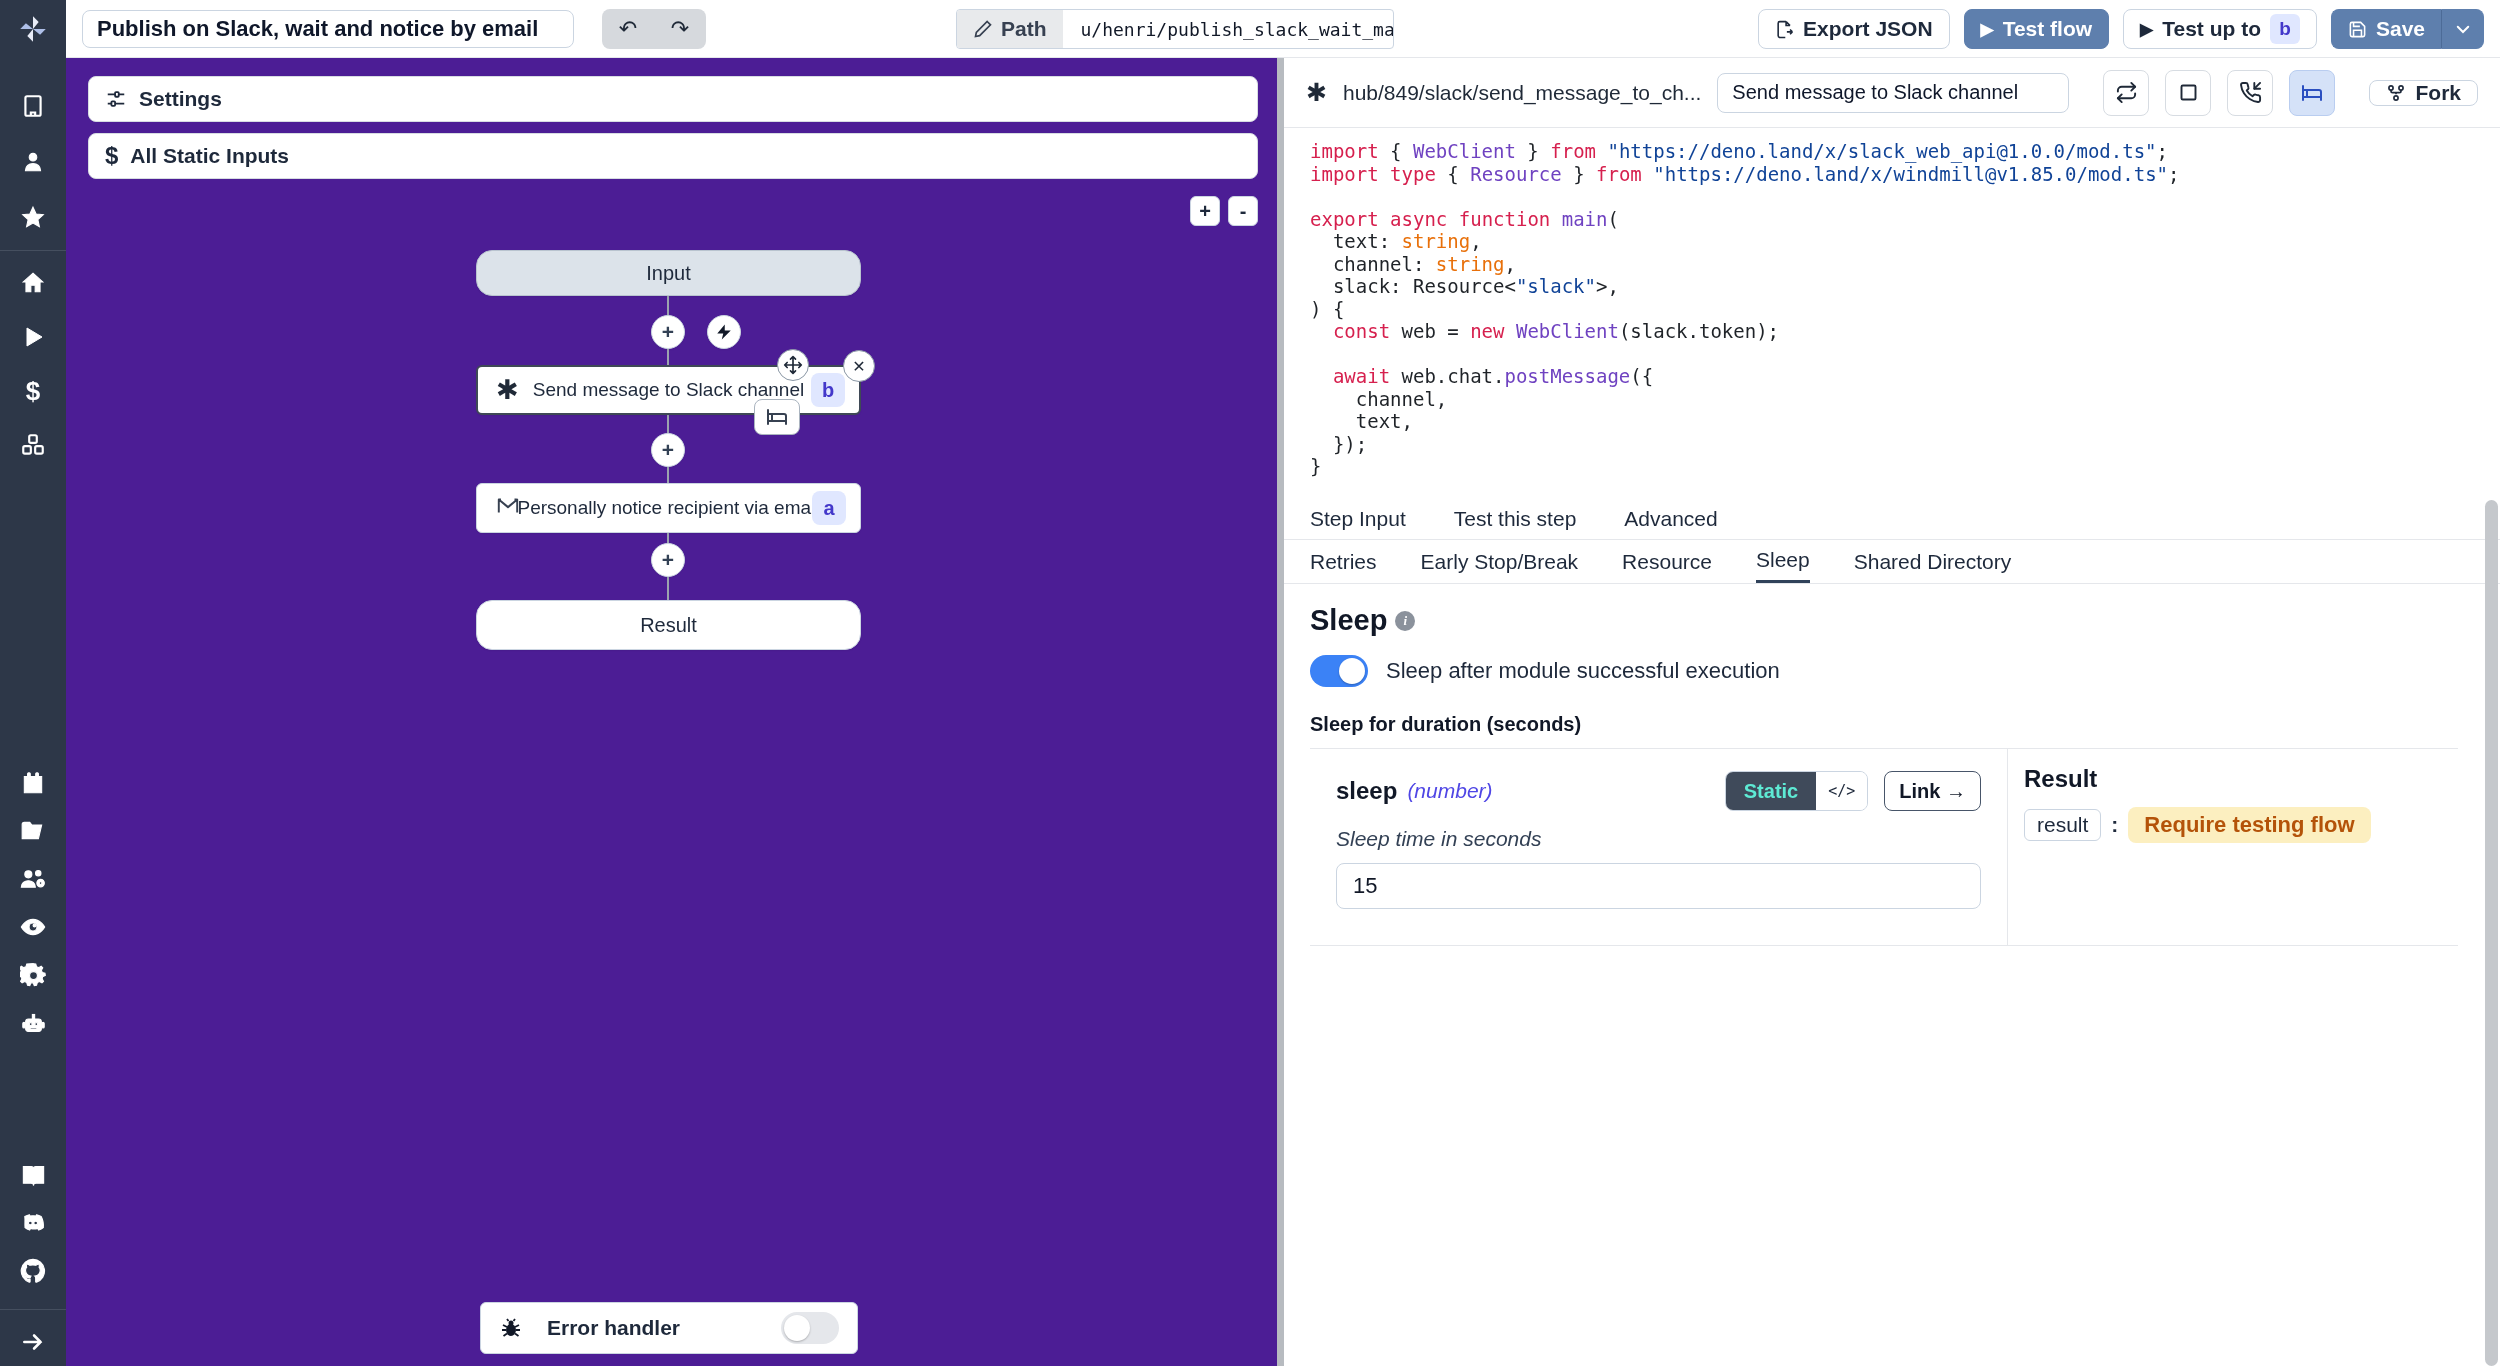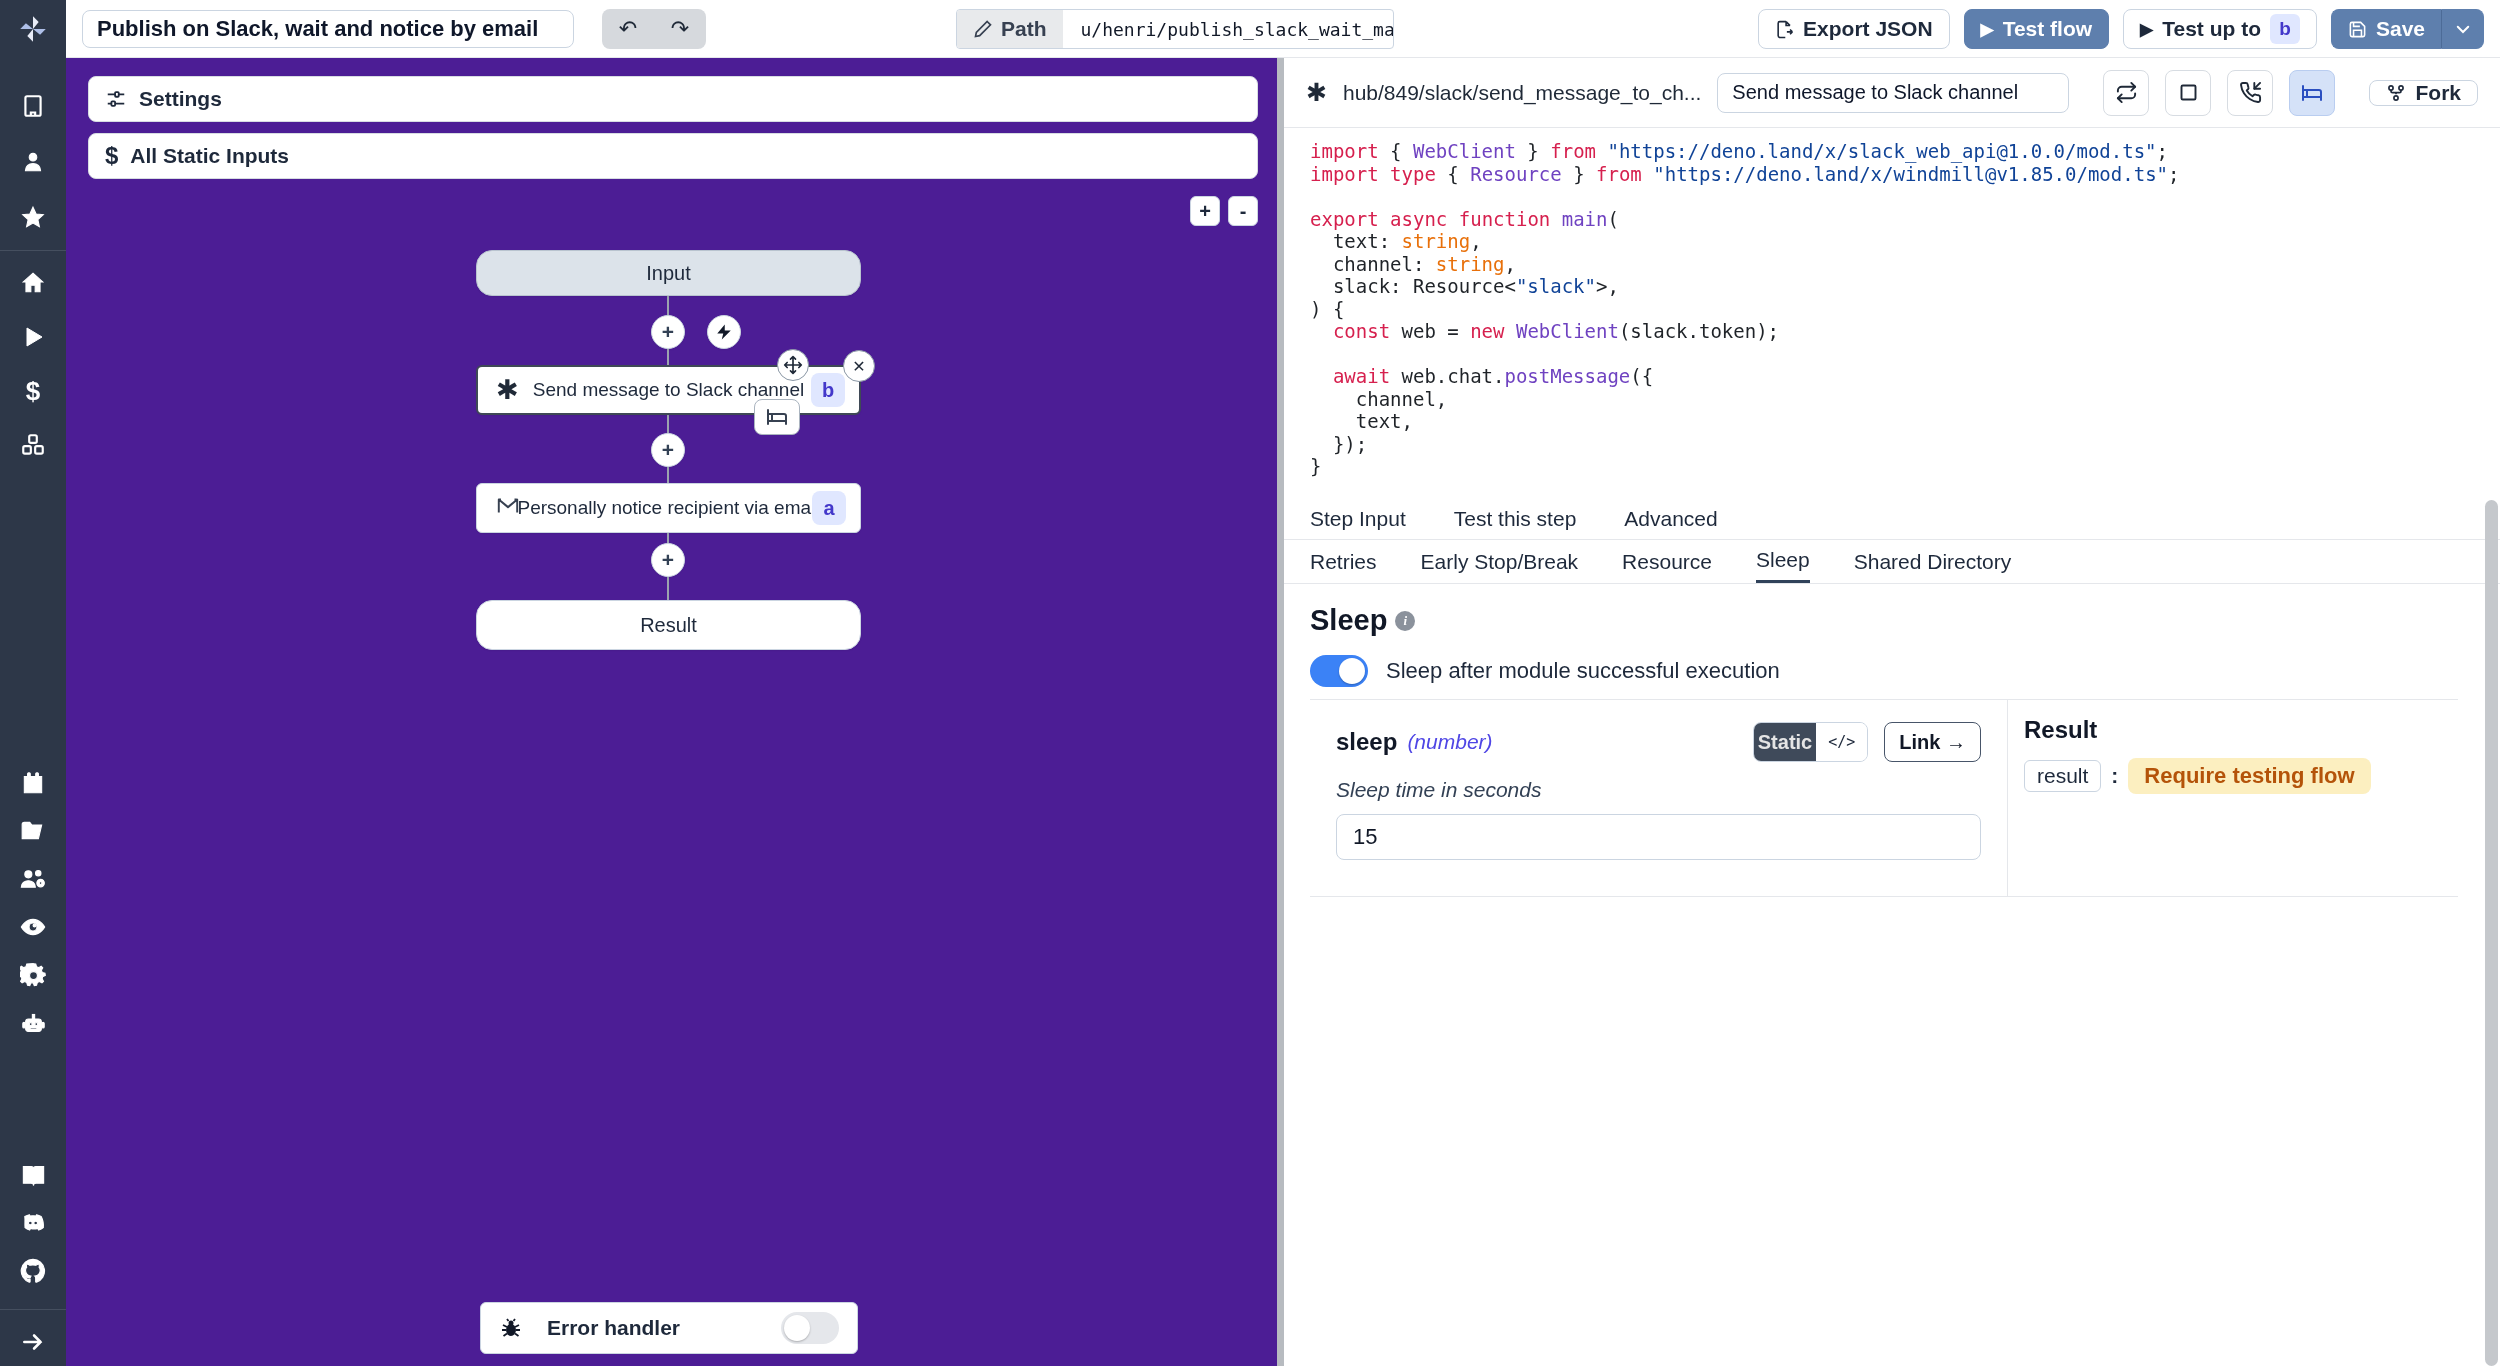--- a/index.html
+++ b/index.html
@@ -111,22 +111,22 @@
   .duration-label { margin-top:26px; font-size:20px; font-weight:700; color:#111827; }
   .band { margin-top:12px; margin-right:42px; border-top:1px solid #e5e7eb; border-bottom:1px solid #e5e7eb;
     display:flex; min-height:198px; }
   .band-left { width:697px; padding:22px 26px; }
   .band-right { flex:1; border-left:1px solid #e5e7eb; padding:16px 16px; }
   .field-row { display:flex; align-items:center; }
   .field-name { font-size:24px; font-weight:700; color:#111827; }
   .field-type { font-size:21px; font-style:italic; color:#4f46e5; margin-left:10px; }
   .field-row .spacer { flex:1; }
   .seg { display:flex; height:40px; border-radius:8px; overflow:hidden; border:1px solid #cbd5e1; }
-  .seg .seg-static { background:#3f4a5a; color:#e5e5e5; font-size:20px; font-weight:600; display:flex; align-items:center;
-    padding:0 4px; cursor:pointer; }
+  .seg .seg-static { background:#3f4a5a; color:#5eead4; font-size:20px; font-weight:600; display:flex; align-items:center;
+    padding:0 18px; cursor:pointer; }
   .seg .seg-code { background:#fff; color:#1e293b; font-size:15px; font-family:"DejaVu Sans Mono",monospace;
     display:flex; align-items:center; padding:0 12px; cursor:pointer; }
   .link-btn { margin-left:16px; height:40px; border:1.5px solid #475569; border-radius:8px; background:#fff;
     font-size:20px; font-weight:600; color:#111827; padding:0 14px; display:flex; align-items:center; cursor:pointer; }
   .field-desc { margin-top:16px; font-size:21px; font-style:italic; color:#334155; }
   .num-input { margin-top:12px; width:645px; height:46px; border:1px solid #cbd5e1; border-radius:8px; padding:0 16px;
     font-size:22px; color:#111827; font-family:"Liberation Sans",sans-serif; }
   .result-title { font-size:24px; font-weight:700; color:#111827; }
   .result-row { margin-top:14px; display:flex; align-items:center; gap:10px; }
   .result-key { border:1px solid #cbd5e1; border-radius:6px; padding:3px 12px; font-size:21px; color:#1e293b; }
@@ -454,20 +454,21 @@
     <div class="sleep-head">
       <h2>Sleep</h2>
       <span class="info-dot">i</span>
     </div>
     <div class="sleep-toggle-row">
       <div class="toggle toggle-on">
           <div class="knob"></div>
         </div>
       <span>Sleep after module successful execution</span>
     </div>
+    <div class="duration-label">Sleep for duration (seconds)</div>
 
     <div class="band">
       <div class="band-left">
         <div class="field-row">
           <span class="field-name">sleep</span>
           <span class="field-type">(number)</span>
           <span class="spacer"></span>
           <div class="seg">
             <div class="seg-static">Static</div>
             <div class="seg-code">&lt;/&gt;</div>

